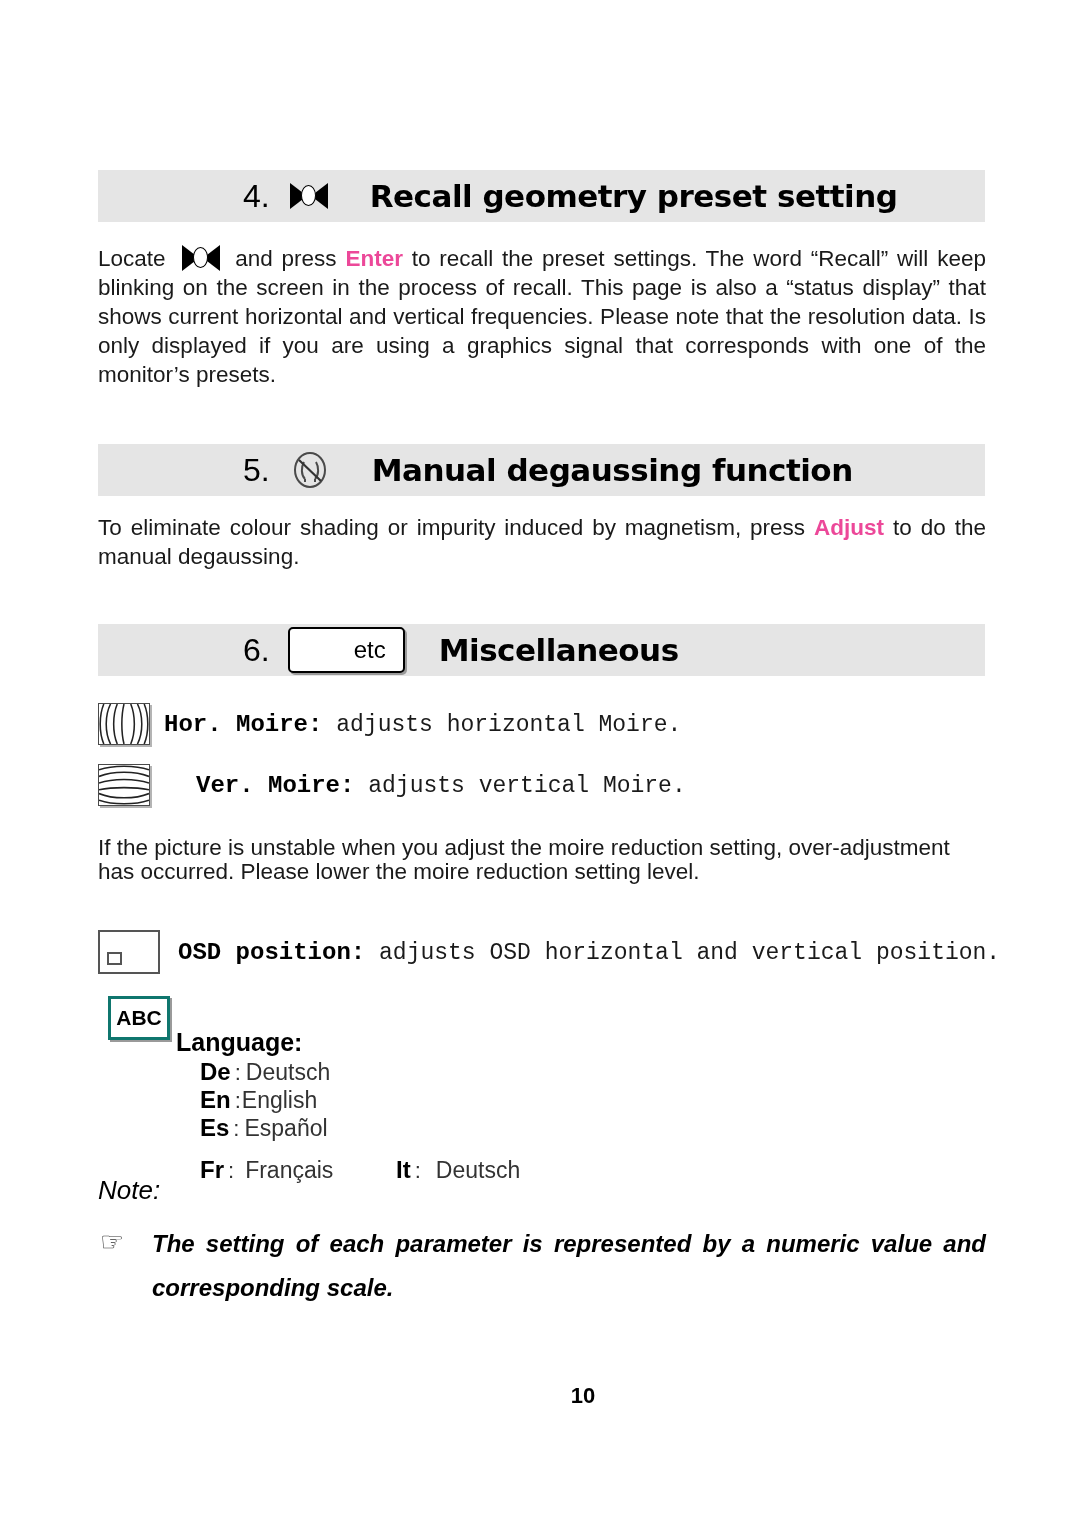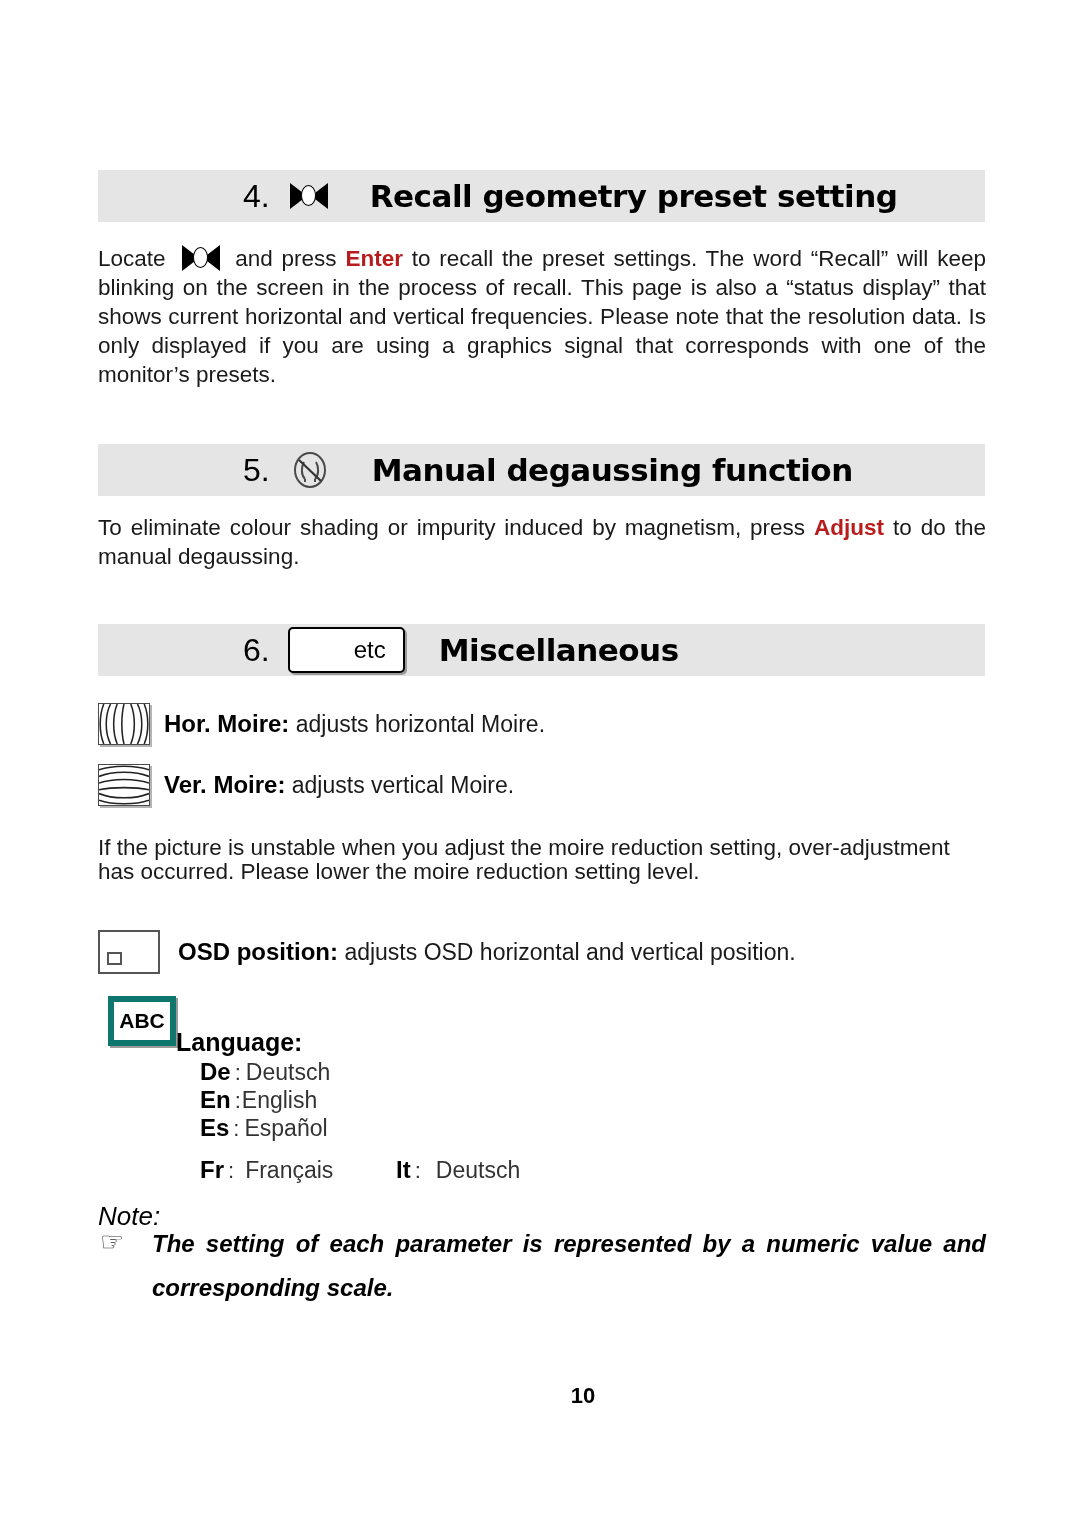--- a/index.html
+++ b/index.html
@@ -50,21 +50,21 @@
   .para {
     position: absolute;
     left: 98px;
     width: 888px;
     font-size: 22.5px;
     line-height: 29px;
     text-align: justify;
     font-family: "Liberation Sans", sans-serif;
     color: #1a1a1a;
   }
-  .para b { font-weight: bold; color:#b91c1c; }
+  .para b { font-weight: bold; color:#ec4899; }
   .para.loose { line-height: 24px; text-align: left; }
 
   
   .icon { display: inline-block; vertical-align: middle; }
 
   
   .icon-recall {
     position: relative;
     width: 38px;
     height: 26px;
@@ -103,21 +103,21 @@
     font-size: 24px;
     font-family: "Liberation Sans", sans-serif;
     font-weight: 400;
     box-shadow: 2px 2px 0 #9a9a9a;
     padding-left: 47px;
   }
 
   
   .icon-abc {
     width: 56px; height: 38px;
-    border: 6px solid #0f766e;
+    border: 3px solid #0f766e;
     background: #fff;
     display: inline-flex;
     align-items: center;
     justify-content: center;
     font-size: 21px;
     font-weight: bold;
     font-family: "Liberation Sans", sans-serif;
     box-shadow: 2px 2px 0 #9a9a9a;
   }
 
@@ -149,21 +149,21 @@
 
   
   .feature {
     position: absolute;
     left: 98px;
     display: flex;
     align-items: center;
   }
   .feature .ftext {
     font-size: 23px;
-    font-family: Liberation Sans, sans-serif;
+    font-family: Liberation Mono, monospace;
     color: #1a1a1a;
     white-space: nowrap;
   }
   .feature .ftext b {
     font-weight: bold;
     font-size: 24px;
     color: #000;
   }
 
   
@@ -191,21 +191,20 @@
     font-family: "Liberation Sans", sans-serif;
   }
 
   
   .note-label {
     position: absolute;
     left: 98px;
     font-size: 26px;
     font-style: italic;
     font-family: "Liberation Sans", sans-serif;
-    margin-top: 26px;
   }
   .note-hand {
     position: absolute;
     left: 100px;
     font-size: 27px;
     color: #333;
     line-height: 1;
   }
   .note-text {
     position: absolute;
@@ -293,21 +292,21 @@
         <path d="M40 0 C 46 12, 46 30, 40 42" fill="none" stroke="#222" stroke-width="1.6"></path>
         <path d="M47 0 C 52 12, 52 30, 47 42" fill="none" stroke="#222" stroke-width="1.6"></path>
       </svg>
     </span>
     <span class="ftext" style="margin-left:14px;">
       <b>Hor. Moire:</b>
       <span>adjusts horizontal Moire.</span>
     </span>
   </div>
 
-  <div class="feature" style="top:764px;">
+  <div class="feature" style="top:764px;gap:32px;">
     <span class="icon-moire">
       <svg width="100%" height="100%" viewBox="0 0 52 42" preserveAspectRatio="none" aria-hidden="true">
         <path d="M0 5 C 14 0, 38 0, 52 5" fill="none" stroke="#222" stroke-width="1.6"></path>
         <path d="M0 12 C 14 6, 38 6, 52 12" fill="none" stroke="#222" stroke-width="1.6"></path>
         <path d="M0 19 C 14 14, 38 14, 52 19" fill="none" stroke="#222" stroke-width="1.6"></path>
         <path d="M0 26 C 14 23, 38 23, 52 26" fill="none" stroke="#222" stroke-width="1.6"></path>
         <path d="M0 30 C 14 36, 38 36, 52 30" fill="none" stroke="#222" stroke-width="1.6"></path>
         <path d="M0 37 C 14 42, 38 42, 52 37" fill="none" stroke="#222" stroke-width="1.6"></path>
       </svg>
     </span>

